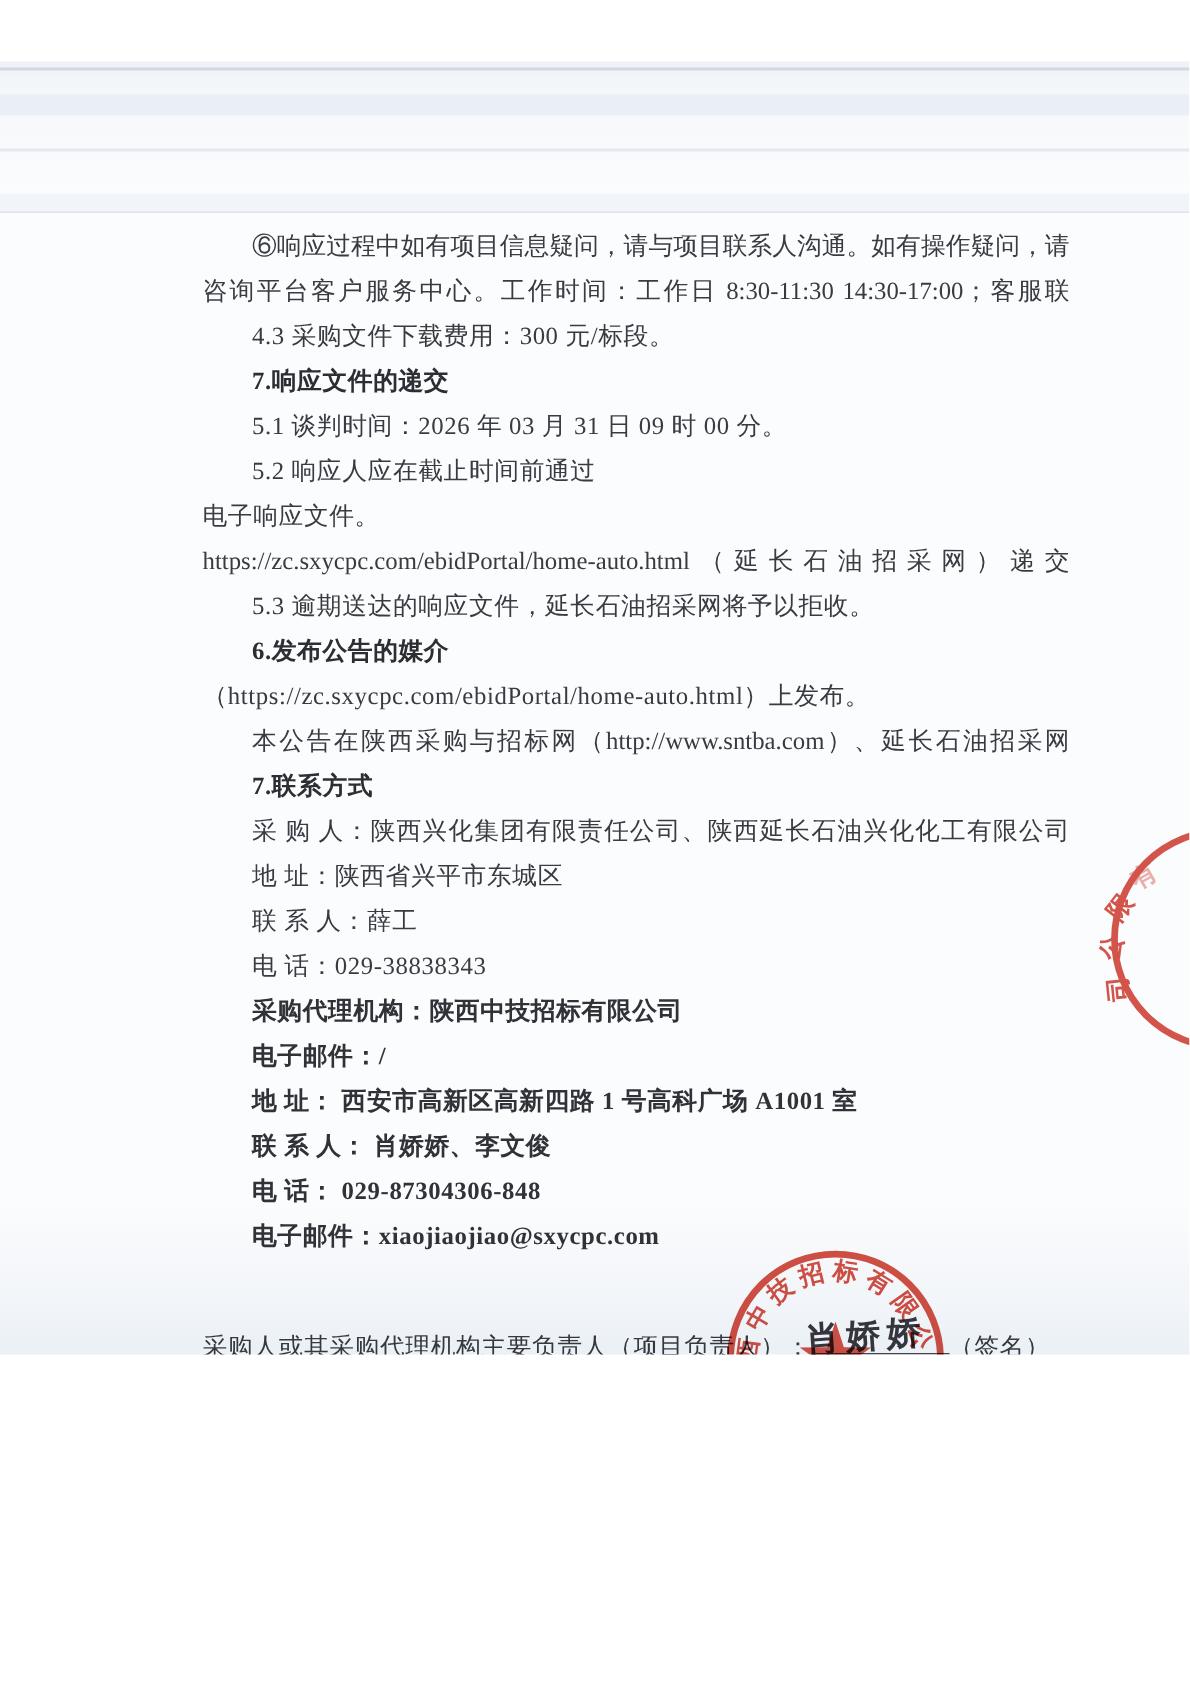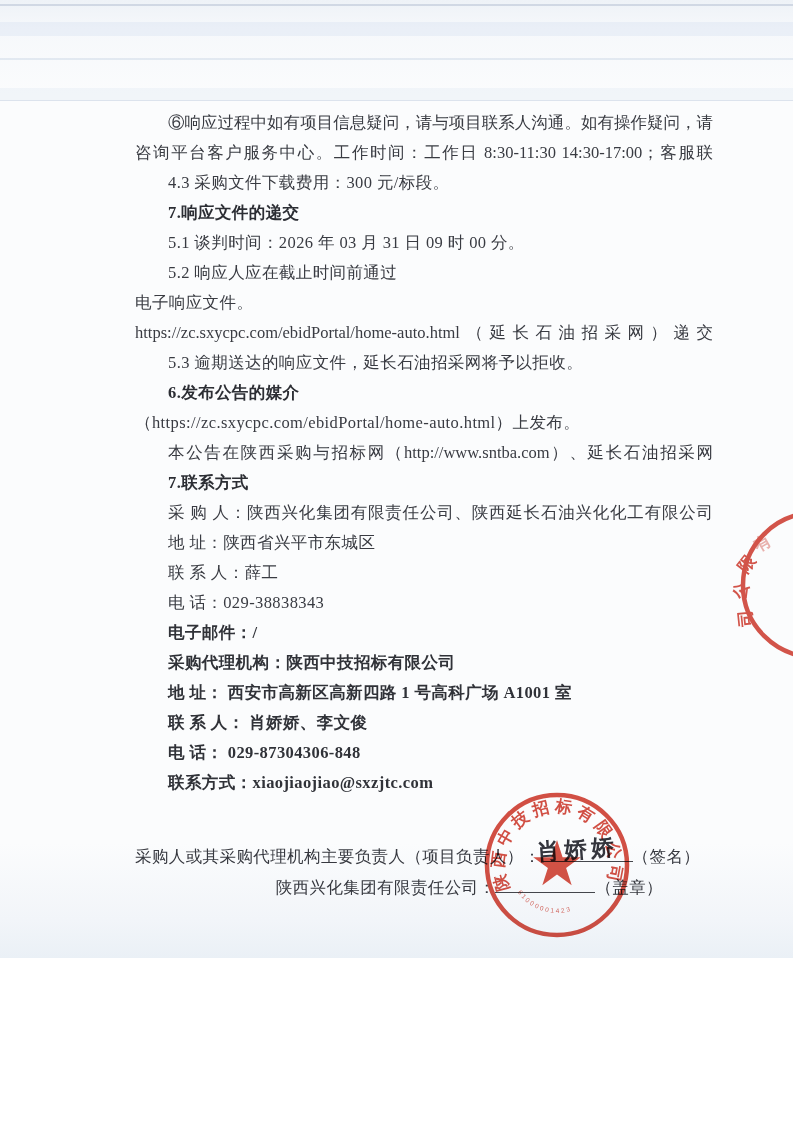--- a/index.html
+++ b/index.html
@@ -1,21 +1,22 @@
 <!DOCTYPE html>
 <html><head>
 <meta charset="utf-8">
 <style>
   * { margin:0; padding:0; box-sizing:border-box; }
   html,body { width:793px; height:1123px; }
   body { font-family:"Liberation Serif", serif; }
 
   .page {
-    position:relative; width:793px; height:958px; overflow:hidden;
+    position:relative; width:793px; height:862px; overflow:hidden;
     background:linear-gradient(180deg,#eef2f7 0%,#f6f8fb 3%,#fbfcfd 10%,#fbfcfd 88%,#f2f5f9 96%,#eaf0f6 100%);
+    margin-top:41px;
   }
   
   .scanline { position:absolute; left:0; width:793px; pointer-events:none; }
   .sl1 { top:4px;   height:2px;  background:rgba(170,185,205,.45); }
   .sl2 { top:22px;  height:14px; background:rgba(205,220,238,.30); }
   .sl3 { top:58px;  height:2px;  background:rgba(185,200,222,.35); }
   .sl4 { top:88px;  height:12px; background:rgba(215,228,242,.28); }
   .sl5 { top:100px; height:1px;  background:rgba(175,190,212,.40); }
   .sl6 { top:1020px;height:2px;  background:rgba(190,205,225,.30); }
   .sl7 { top:1052px;height:71px; background:linear-gradient(180deg,rgba(208,222,240,.18),rgba(198,214,236,.38)); }
@@ -76,26 +77,26 @@
     <div class="ln fill">https://zc.sxycpc.com/ebidPortal/home-auto.html（延长石油招采网）递交</div>
     <div class="ln ind">5.3 逾期送达的响应文件，延长石油招采网将予以拒收。</div>
     <div class="ln ind hd">6.发布公告的媒介</div>
     <div class="ln">（https://zc.sxycpc.com/ebidPortal/home-auto.html）上发布。</div>
     <div class="ln ind fill">本公告在陕西采购与招标网（http://www.sntba.com）、延长石油招采网</div>
     <div class="ln ind hd">7.联系方式</div>
     <div class="ln ind fill">采 购 人：陕西兴化集团有限责任公司、陕西延长石油兴化化工有限公司</div>
     <div class="ln ind">地  址：陕西省兴平市东城区</div>
     <div class="ln ind">联 系 人：薛工</div>
     <div class="ln ind">电  话：029-38838343</div>
+    <div class="ln ind sb">采购代理机构：陕西中技招标有限公司</div>
     <div class="ln ind sb">电子邮件：/</div>
-    <div class="ln ind sb">采购代理机构：陕西中技招标有限公司</div>
     <div class="ln ind sb">地 址： 西安市高新区高新四路 1 号高科广场 A1001 室</div>
     <div class="ln ind sb">联 系 人： 肖娇娇、李文俊</div>
     <div class="ln ind sb">电 话： 029-87304306-848</div>
-    <div class="ln ind sb">联系方式：xiaojiaojiao@sxzjtc.com</div>
+    <div class="ln ind sb">电子邮件：xiaojiaojiao@sxycpc.com</div>
   </div>
 
   <div class="sigblock">
     <div class="sigline">
       <span>采购人或其采购代理机构主要负责人（项目负责人）：</span><span class="uline"><span class="handsig">肖娇娇</span></span><span>（签名）</span>
     </div>
     <div class="sigline">
       <span>陕西兴化集团有限责任公司：</span><span class="uline uline2"></span><span>（盖章）</span>
     </div>
   </div>

